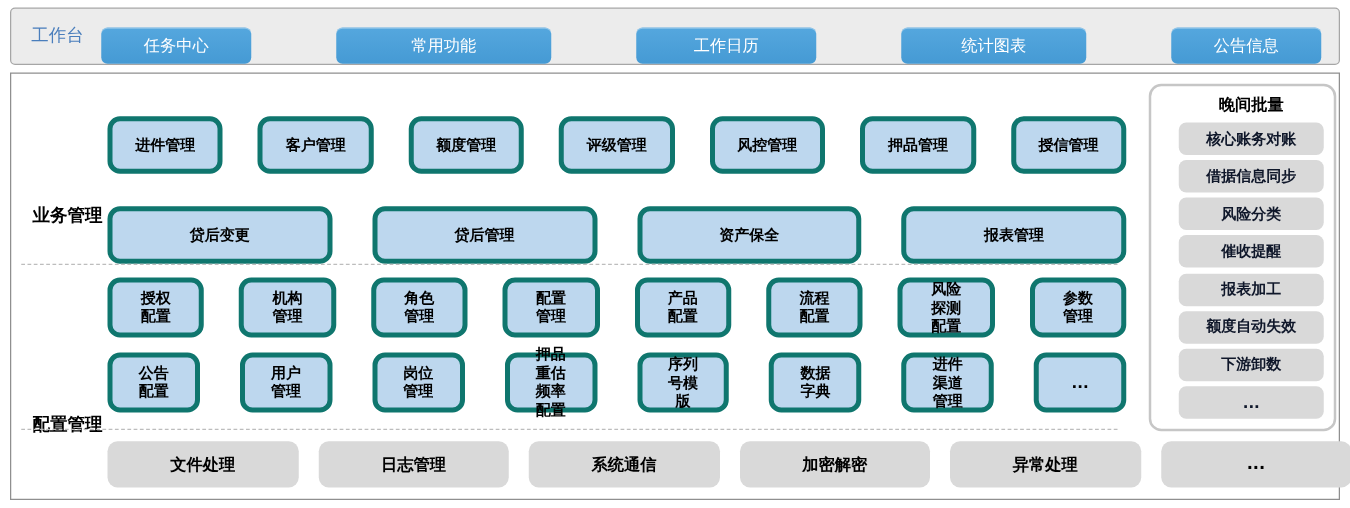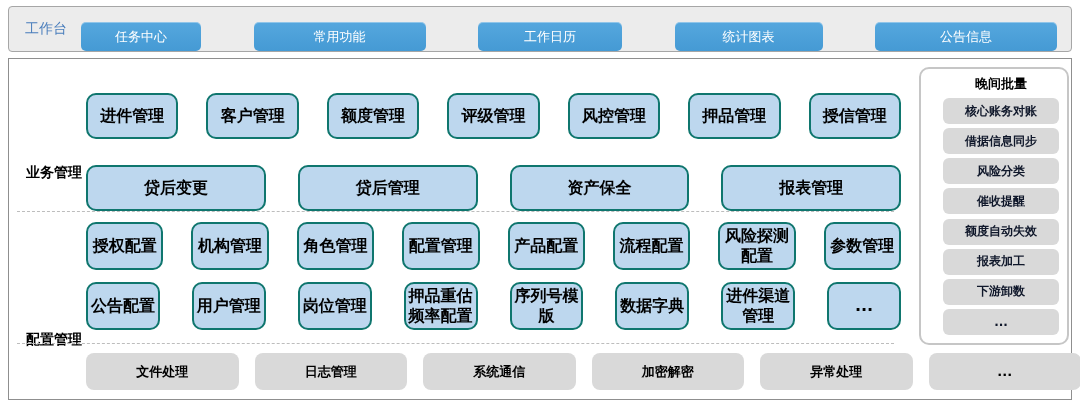--- a/index.html
+++ b/index.html
@@ -5,50 +5,50 @@
   html,body{margin:0;padding:0;background:#ffffff;}
   body{width:1080px;height:406px;position:relative;overflow:hidden;
        font-family:"DejaVu Sans","Liberation Sans",sans-serif;}
 
   
   .topbar{position:absolute;left:8px;top:6px;width:1062px;height:44px;
           background:#ececec;border:1px solid #a6a6a6;border-radius:4px;
           display:flex;align-items:center;}
   .topbar-label{position:absolute;left:16px;top:0;height:100%;display:flex;align-items:center;
           color:#4a7ebc;font-size:14px;font-weight:500;font-family:Liberation Serif, serif;}
-  .topbar-btns{position:absolute;left:72px;right:14px;top:15px;height:100%;
-          display:flex;align-items:flex-start;justify-content:space-between;}
+  .topbar-btns{position:absolute;left:72px;right:14px;top:0;height:100%;
+          display:flex;align-items:flex-end;justify-content:space-between;}
   .topbar-btn{height:29px;border-radius:5px;color:#ffffff;font-size:13px;
           background:linear-gradient(#55a7de,#459ad4);
           box-shadow:inset 0 1px 0 rgba(255,255,255,.35);
           display:flex;align-items:center;justify-content:center;cursor:default;}
   .topbar-btns .topbar-btn:nth-child(1){width:120px;}
   .topbar-btns .topbar-btn:nth-child(2){width:172px;}
   .topbar-btns .topbar-btn:nth-child(3){width:144px;}
   .topbar-btns .topbar-btn:nth-child(4){width:148px;}
-  .topbar-btns .topbar-btn:nth-child(5){width:182px;}
+  .topbar-btns .topbar-btn:nth-child(5){width:120px;}
 
   
   .main{position:absolute;left:8px;top:58px;width:1062px;height:340px;
         background:#ffffff;border:1px solid #8f8f8f;}
   .side-label{position:absolute;left:14px;width:62px;text-align:center;
         font-size:14px;font-weight:bold;color:#000;}
   #lbl-business{top:105px;}
   #lbl-config{top:272px;}
 
   .row{position:absolute;left:77px;width:815px;display:flex;}
   .row-a{top:34px;height:46px;gap:28px;}
   .row-b{top:106px;height:46px;gap:32px;}
   .row-c{top:163px;height:48px;gap:28px;}
   .row-d{top:223px;height:48px;gap:32px;}
   .row-e{top:294px;height:37px;width:995px;gap:16px;}
 
-  .blue-box{flex:1;background:#bdd7ee;border:2px solid #0f766e;border-radius:10px;
+  .blue-box{flex:1;background:#bdd7ee;border:4px solid #0f766e;border-radius:10px;
         display:flex;align-items:center;justify-content:center;text-align:center;
-        font-size:16px;font-weight:bold;color:#000;line-height:1.25;padding:1px 2px;
+        font-size:12px;font-weight:bold;color:#000;line-height:1.25;padding:1px 17px;
         box-sizing:border-box;}
   .gray-box{flex:1;background:#d9d9d9;border-radius:8px;
         display:flex;align-items:center;justify-content:center;
         font-size:13px;font-weight:bold;color:#000;}
 
   .divider{position:absolute;left:8px;width:877px;border-top:1px dashed #bdbdbd;}
   #divider-1{top:152px;}
   #divider-2{top:284px;}
 
   
@@ -131,19 +131,19 @@
       <div class="gray-box">...</div>
     </div>
 
   <div class="night-panel">
     <div class="night-title">晚间批量</div>
     <div class="night-items">
         <div class="night-item">核心账务对账</div>
         <div class="night-item">借据信息同步</div>
         <div class="night-item">风险分类</div>
         <div class="night-item">催收提醒</div>
+        <div class="night-item">报表加工</div>
         <div class="night-item">额度自动失效</div>
-        <div class="night-item">报表加工</div>
         <div class="night-item">下游卸数</div>
         <div class="night-item">...</div>
       </div>
   </div>
 </div>
 
 </body></html>

